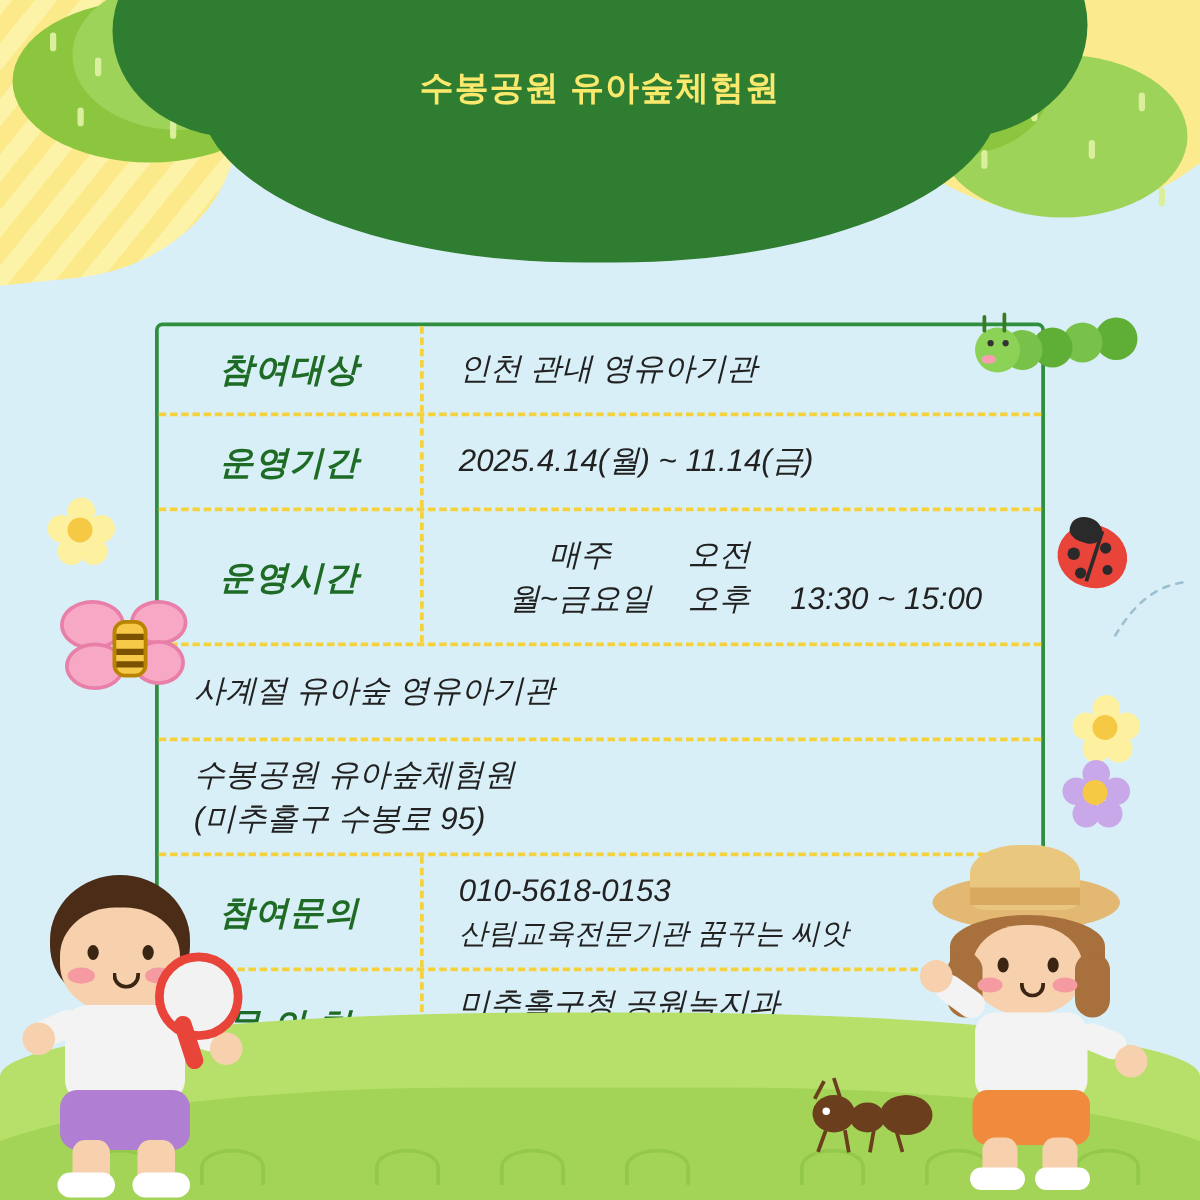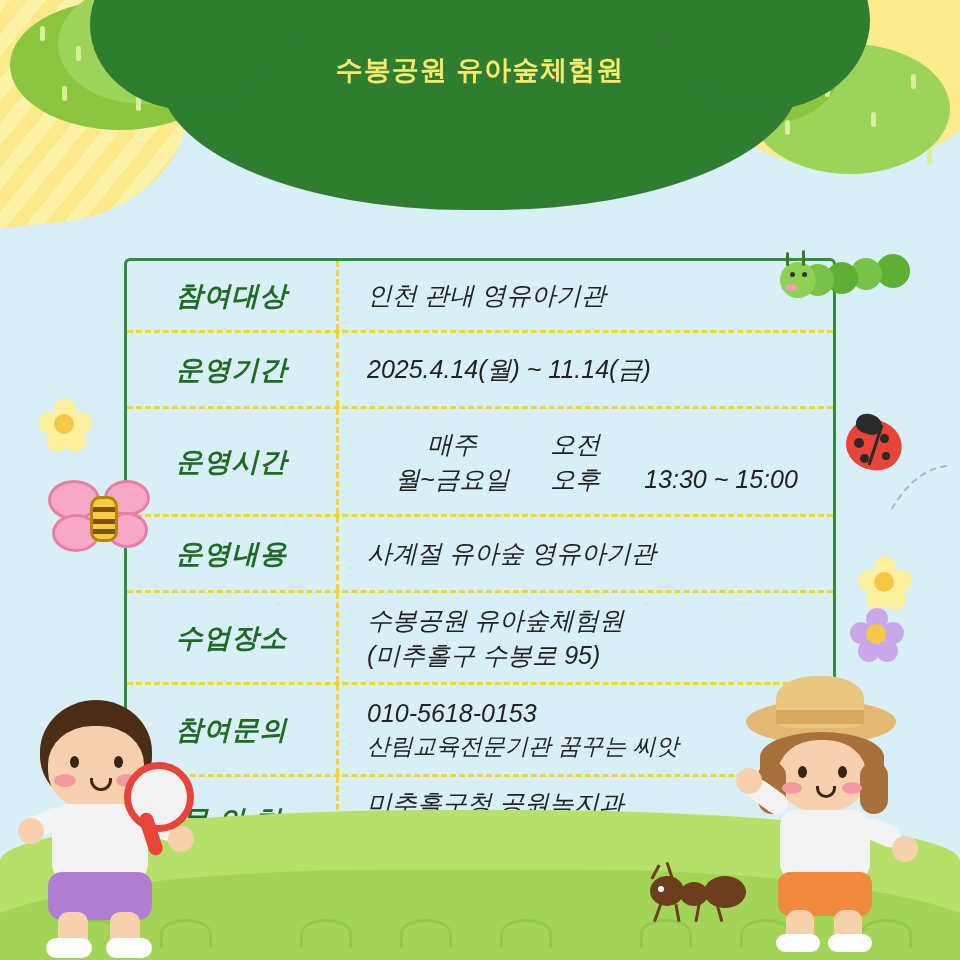--- a/index.html
+++ b/index.html
@@ -207,21 +207,21 @@
     line-height: 1.38;
     box-sizing: border-box;
   }
   .cell-value .line2 { display: block; }
   .cell-value.center-ish { padding-left: 12px; text-align: center; }
 
   .time-grid {
     display: inline-block;
     text-align: left;
   }
-  .time-grid .tr { display: flex; gap: 32px; }
+  .time-grid .tr { display: flex; gap: 20px; }
   .time-grid .tc1 { width: 132px; text-align: center; }
   .time-grid .tc2 { width: 62px; }
 
   
   .deco { position: absolute; }
 
   
   .cat-seg {
     position: absolute;
     border-radius: 50%;
@@ -363,26 +363,24 @@
           <span class="tr">
             <span class="tc1">월~금요일</span>
             <span class="tc2">오후</span>
             <span>13:30 ~ 15:00</span>
           </span>
         </span>
       </div>
     </div>
 
     <div class="row" style="height:76px;">
-      <div class="cell-label">운영내용</div>
       <div class="cell-value">사계절 유아숲 영유아기관</div>
     </div>
 
     <div class="row" style="height:92px;">
-      <div class="cell-label">수업장소</div>
       <div class="cell-value">
         <span>수봉공원 유아숲체험원</span>
         <span class="line2">(미추홀구 수봉로 95)</span>
       </div>
     </div>
 
     <div class="row" style="height:92px;">
       <div class="cell-label">참여문의</div>
       <div class="cell-value">
         <span>010-5618-0153</span>

